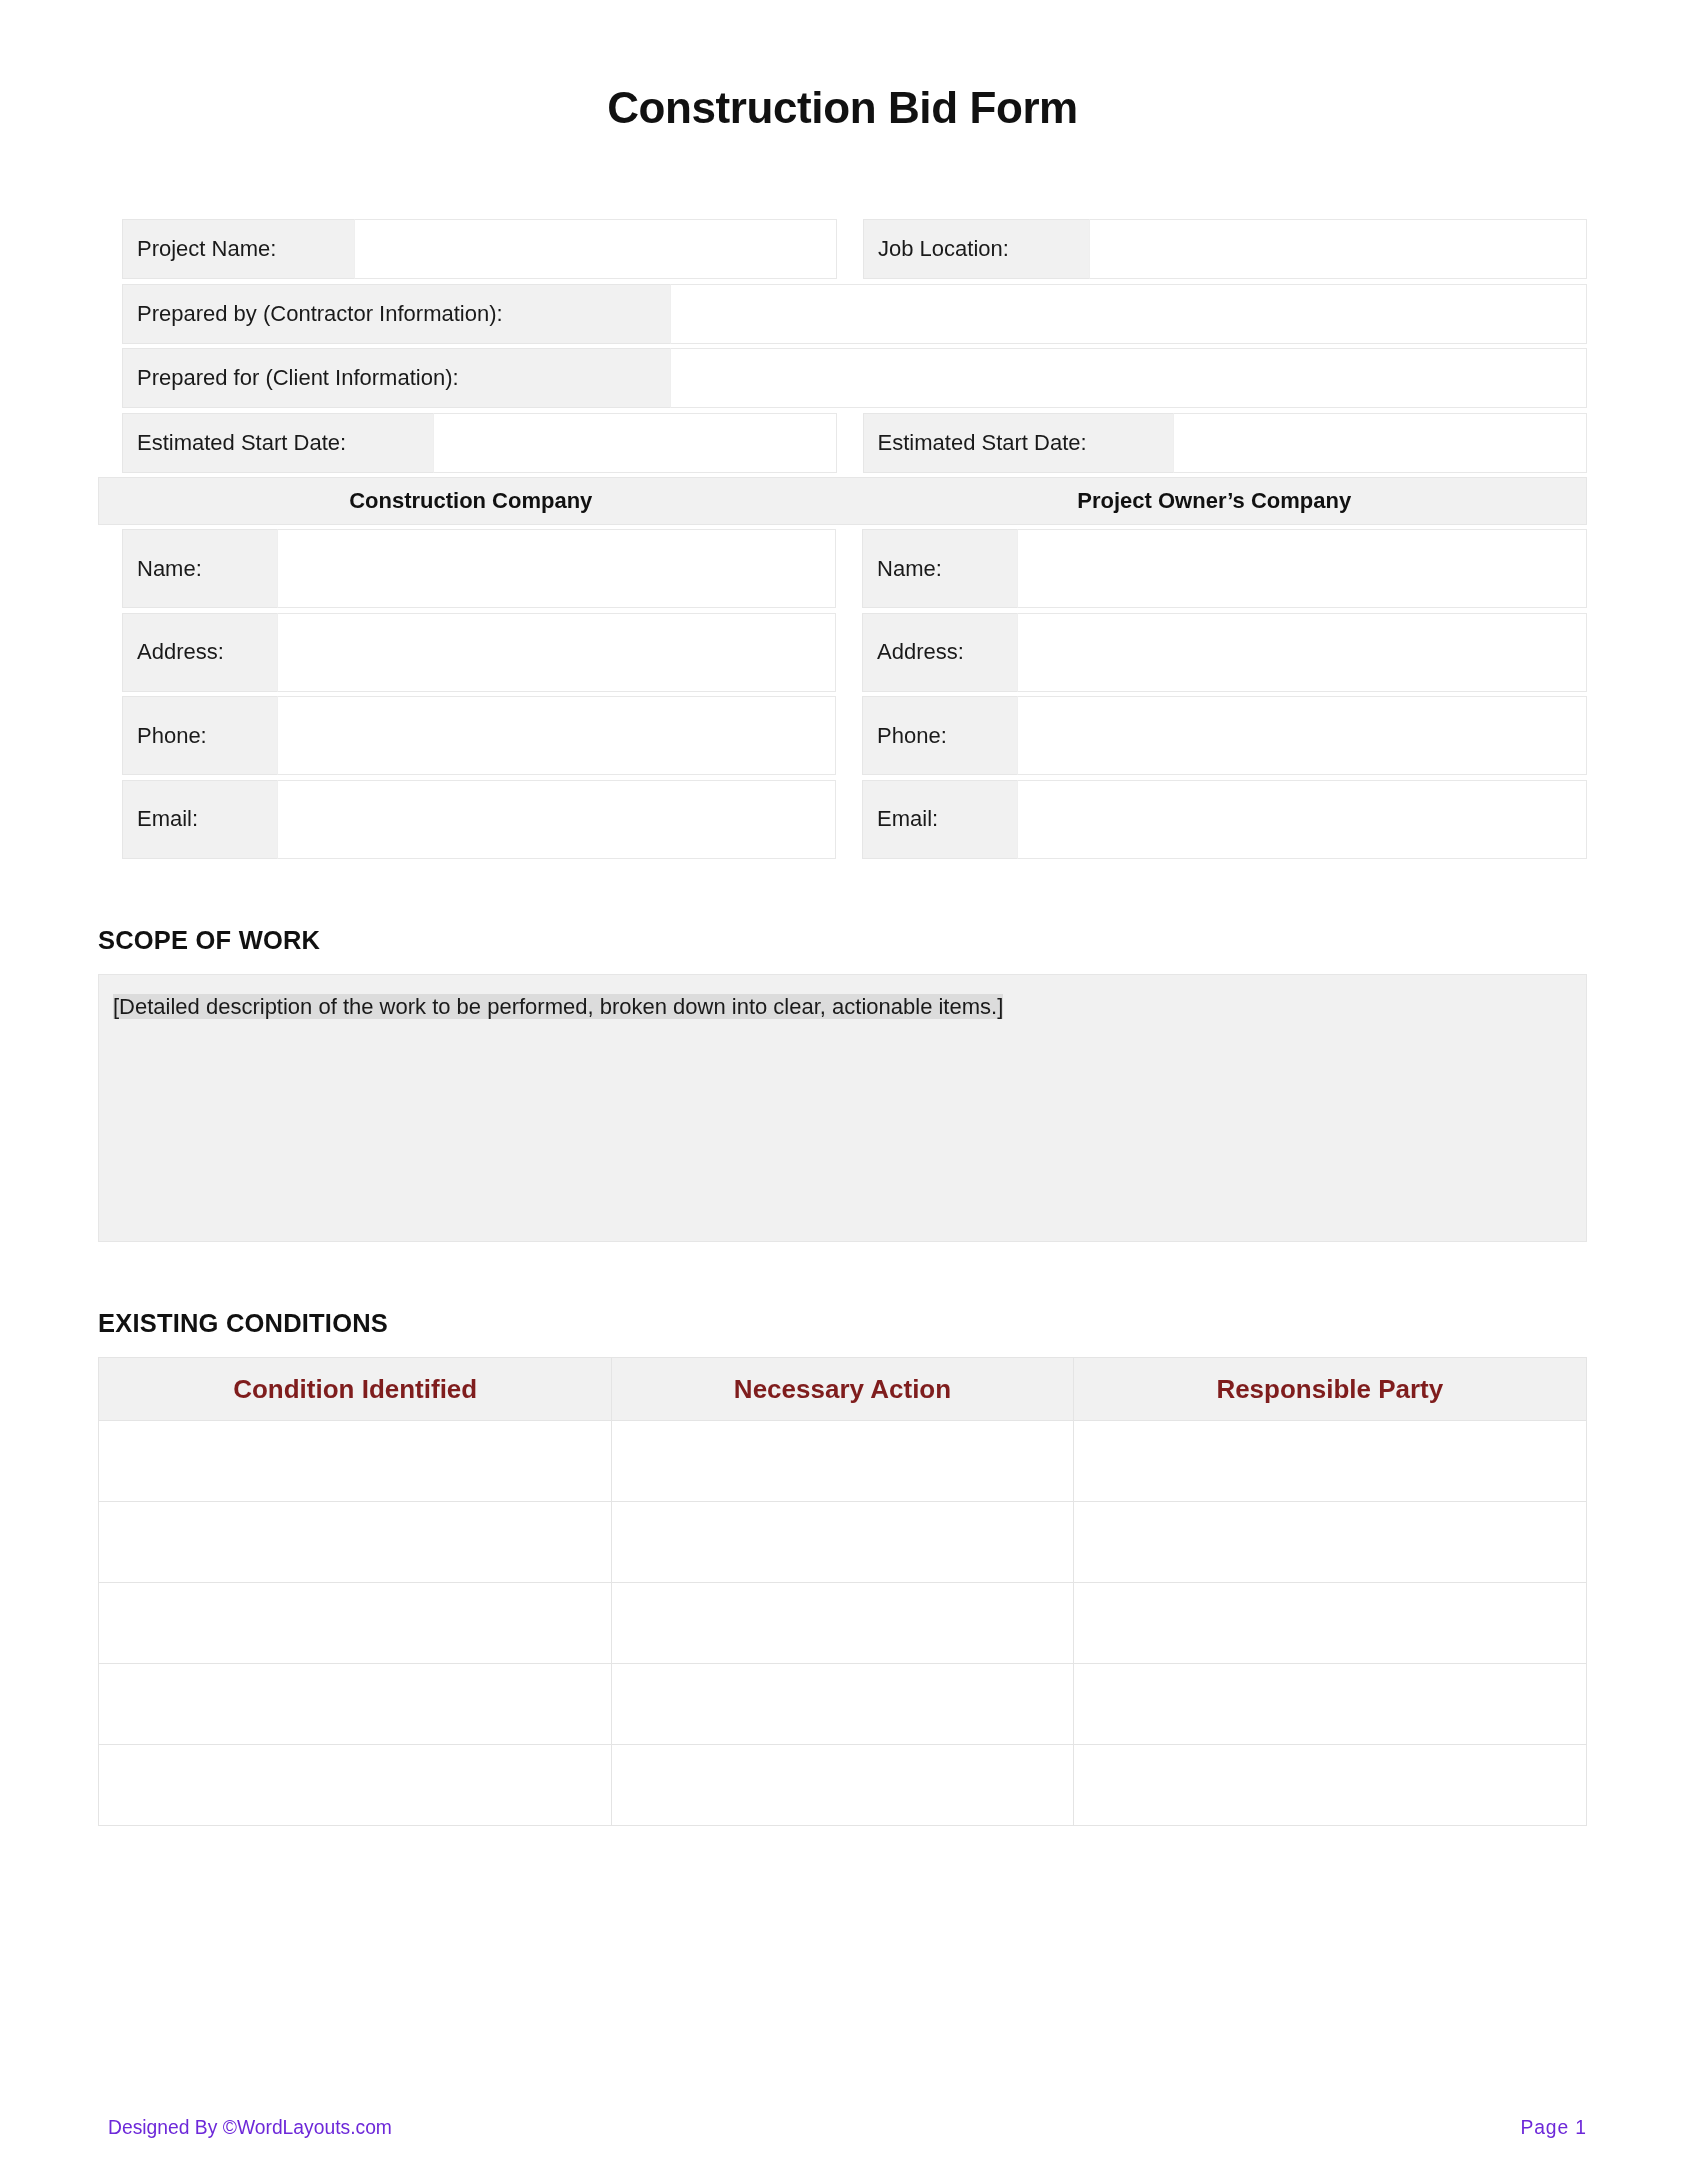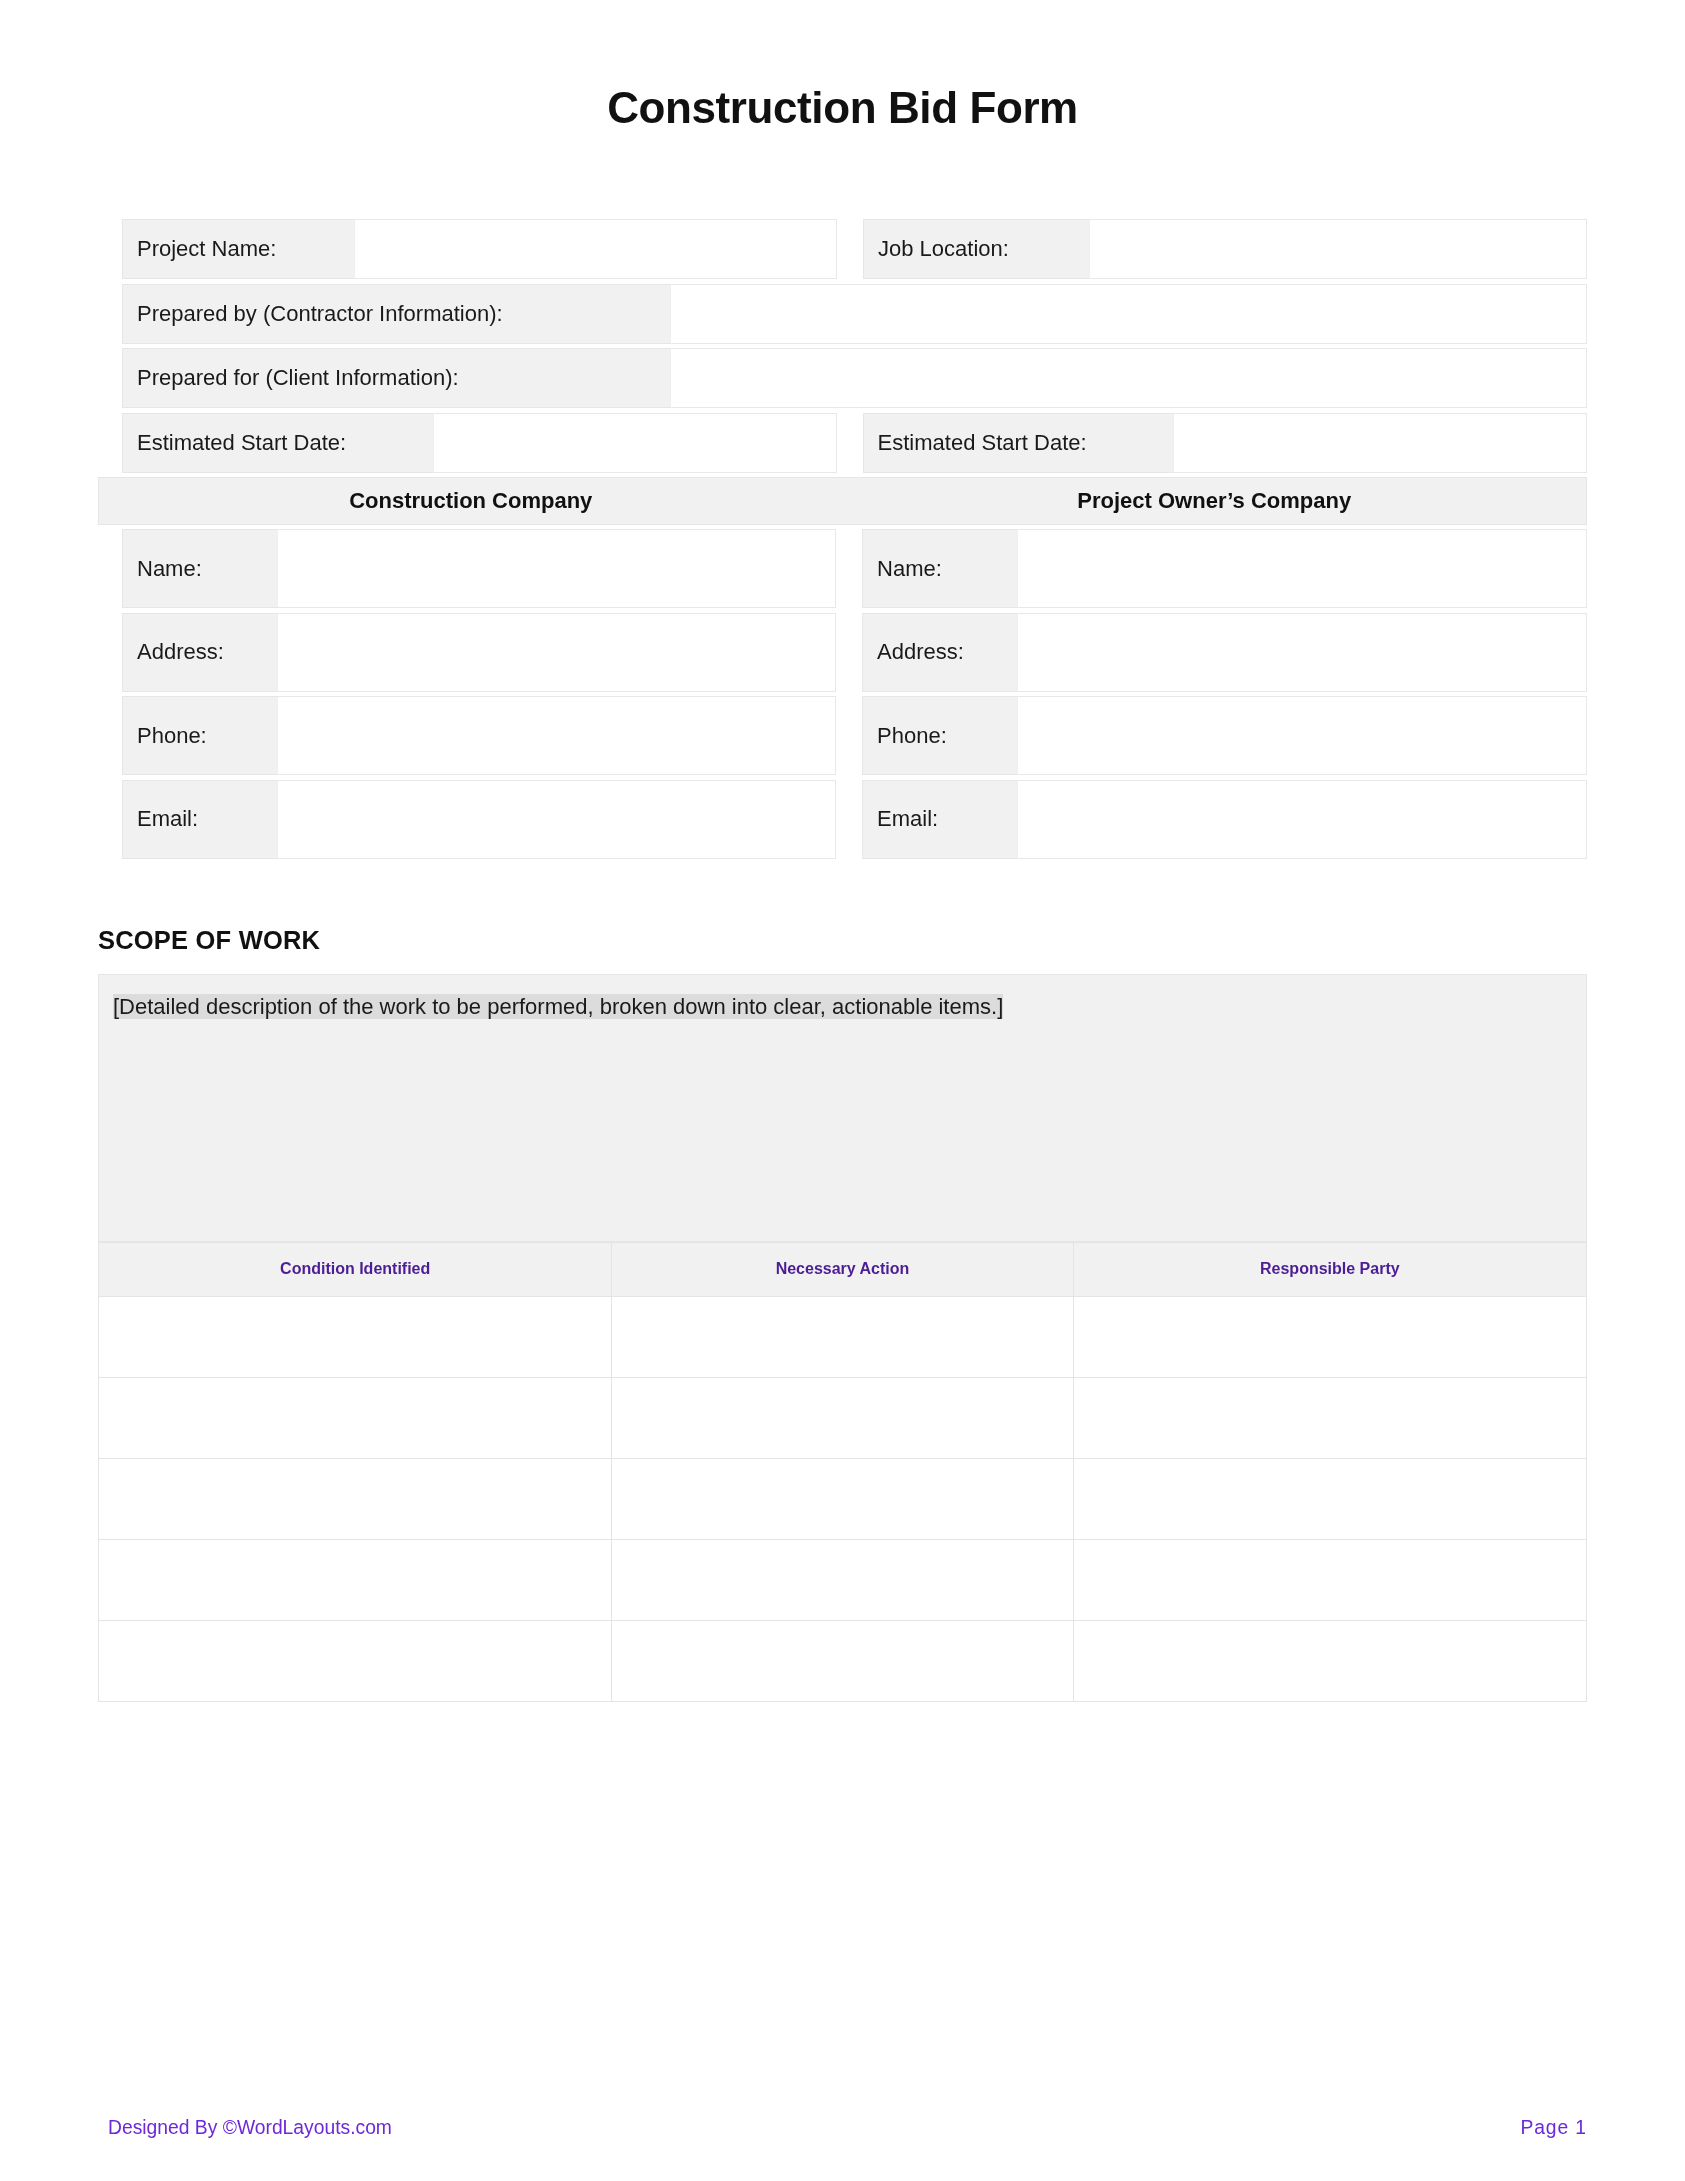--- a/index.html
+++ b/index.html
@@ -133,24 +133,24 @@
 
   
   .ec-table {
     width: 100%;
     border-collapse: collapse;
     table-layout: fixed;
   }
   .ec-table th {
     background: #f1f1f1;
     border: 0.9px solid #e4e4e4;
-    height: 54px;
-    font-size: 16px;
+    height: 63px;
+    font-size: 26px;
     font-weight: bold;
-    color: #4c1d95;
+    color: #7f1d1d;
     text-align: center;
     vertical-align: middle;
   }
   .ec-table td {
     background: #ffffff;
     border: 0.9px solid #e4e4e4;
     height: 81px;
   }
   .ec-col-1 { width: 34.5%; }
   .ec-col-2 { width: 31%; }
@@ -242,20 +242,21 @@
       <div class="cell-input w-contact-input2"></div>
     </div>
 
   </div>
 
   <div class="section-heading">SCOPE OF WORK</div>
   <div class="scope-box">
     <span class="scope-text">[Detailed description of the work to be performed, broken down into clear, actionable items.]</span>
   </div>
 
+  <div class="section-heading">EXISTING CONDITIONS</div>
   <table class="ec-table">
     <colgroup>
       <col class="ec-col-1">
       <col class="ec-col-2">
       <col class="ec-col-3">
     </colgroup>
     <thead>
       <tr>
         <th>Condition Identified</th>
         <th>Necessary Action</th>

